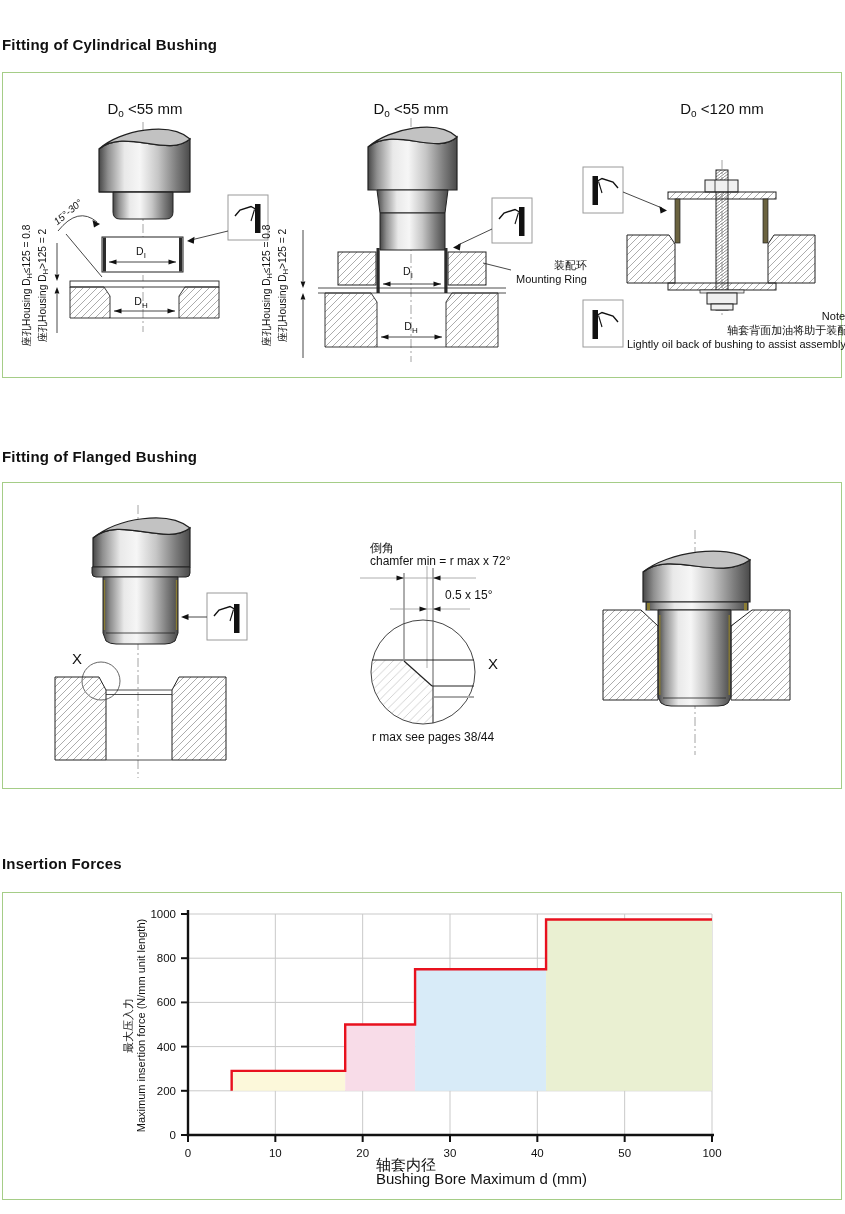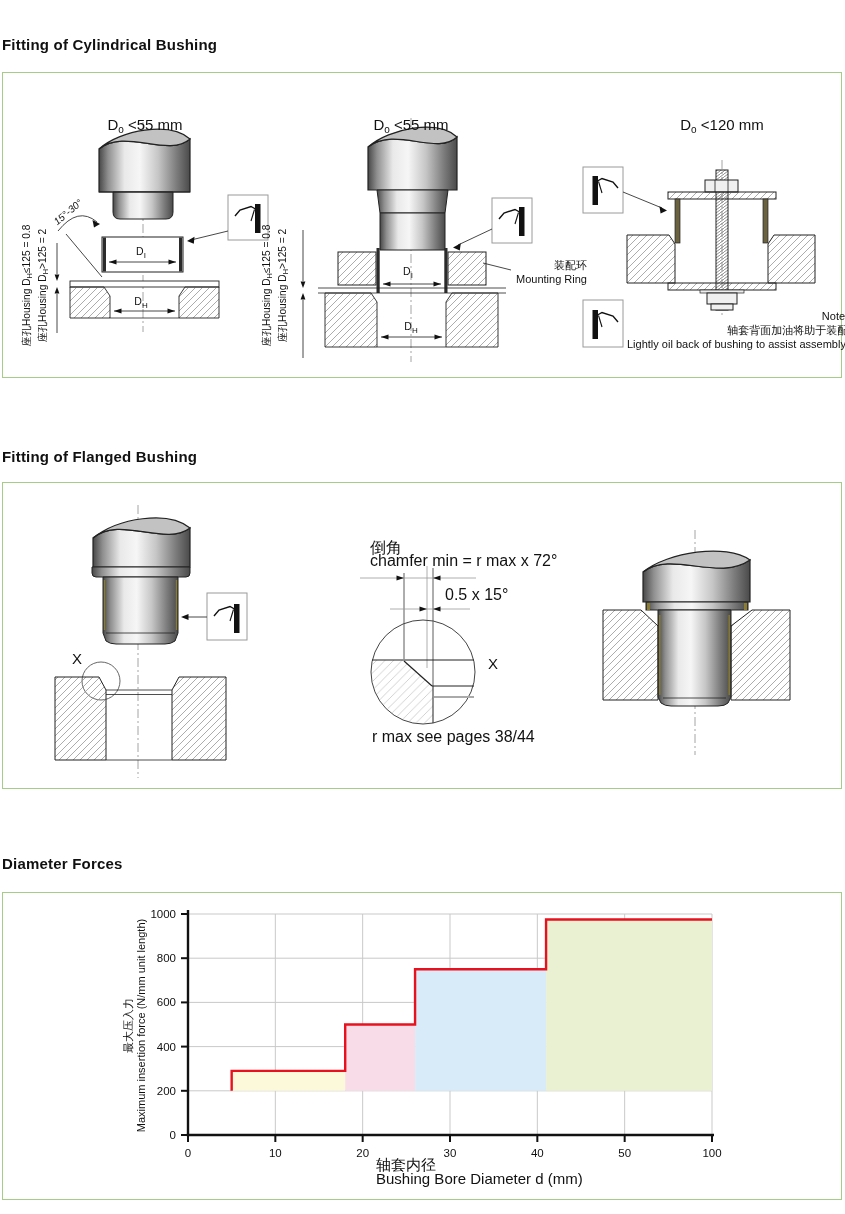--- a/index.html
+++ b/index.html
@@ -1,25 +1,25 @@
 <!DOCTYPE html>
 <html><head>
 <meta charset="utf-8">
 <style>
   html,body{margin:0;padding:0;background:#fff;}
   #page{position:relative;width:845px;height:1214px;background:#fff;font-family:"Liberation Sans",sans-serif;color:#111;overflow:hidden;}
   .sec-title{position:absolute;font-size:15px;font-weight:bold;letter-spacing:0.2px;text-align:center;}
   .gbox{position:absolute;border:1.5px solid #a5cd87;background:#fff;box-sizing:border-box;}
   svg.layer{position:absolute;}
   .lbl{position:absolute;white-space:nowrap;}
-  .dlabel{font-size:15px;text-align:center;margin-top:16px;}
+  .dlabel{font-size:15px;text-align:center;}
   .ssub{font-size:7.5px;vertical-align:-2px;}
   .dsub{font-size:10px;vertical-align:-3px;}
   .rotnote{font-size:10.2px;line-height:13px;text-align:center;transform:rotate(-90deg);}
-  .small{font-size:16px;line-height:12.5px;}
+  .small{font-size:12px;line-height:12.5px;}
   .note{font-size:11px;line-height:14px;text-align:right;}
   .xmark{font-size:15px;}
   .angle{font-size:10px;font-style:italic;transform:rotate(-40deg);}
   .axis-title{font-size:15px;line-height:14px;}
   .ytitle{transform:rotate(-90deg);text-align:center;line-height:13px;font-size:11px;}
   .cl{stroke:#9a9a9a;stroke-width:0.9;stroke-dasharray:9 3 2 3;fill:none;}
   .o1{stroke:#222;stroke-width:1;fill:none;}
   .o8{stroke:#222;stroke-width:0.8;fill:none;}
   .dim{stroke:#333;stroke-width:0.9;fill:none;}
   .gray{stroke:#999;stroke-width:0.8;fill:none;}
@@ -27,21 +27,21 @@
   .tick{font-family:"Liberation Sans",sans-serif;font-size:11.5px;fill:#111;}
   .iconbox{fill:#fff;stroke:#9a9a9a;stroke-width:1;}
 </style>
 </head>
 <body>
 
 <div id="page">
 
   <div class="sec-title" style="left:2px;top:36px;">Fitting of Cylindrical Bushing</div>
   <div class="sec-title" style="left:2px;top:448px;">Fitting of Flanged Bushing</div>
-  <div class="sec-title" style="left:2px;top:855px;">Diameter Forces</div>
+  <div class="sec-title" style="left:2px;top:855px;">Insertion Forces</div>
 
   <div class="gbox" style="left:2px;top:72px;width:840px;height:306px;"></div>
   <div class="gbox" style="left:2px;top:482px;width:840px;height:307px;"></div>
   <div class="gbox" style="left:2px;top:892px;width:840px;height:308px;"></div>
 
   <svg class="layer" style="left:2px;top:72px;" width="840" height="306" viewBox="2 72 840 306">
     <defs>
       <linearGradient id="met" x1="0" y1="0" x2="1" y2="0">
         <stop offset="0" stop-color="#474747"></stop>
           <stop offset="0.1" stop-color="#8f8f8f"></stop>
@@ -323,16 +323,16 @@
   <div class="lbl small" style="left:445px;top:589px;">0.5 x 15°</div>
   <div class="lbl xmark" style="left:488px;top:655px;">X</div>
   <div class="lbl small" style="left:372px;top:731px;">r max see pages 38/44</div>
 
   <div class="lbl ytitle" style="left:0px;top:1012px;width:270px;height:27px;">
     <div>最大压入力</div>
     <div>Maximum insertion force (N/mm unit length)</div>
   </div>
   <div class="lbl axis-title" style="left:376px;top:1158px;">
     <div>轴套内径</div>
-    <div>Bushing Bore Diameter d (mm)</div>
+    <div>Bushing Bore Maximum d (mm)</div>
   </div>
 
 </div>
 
 </body></html>

